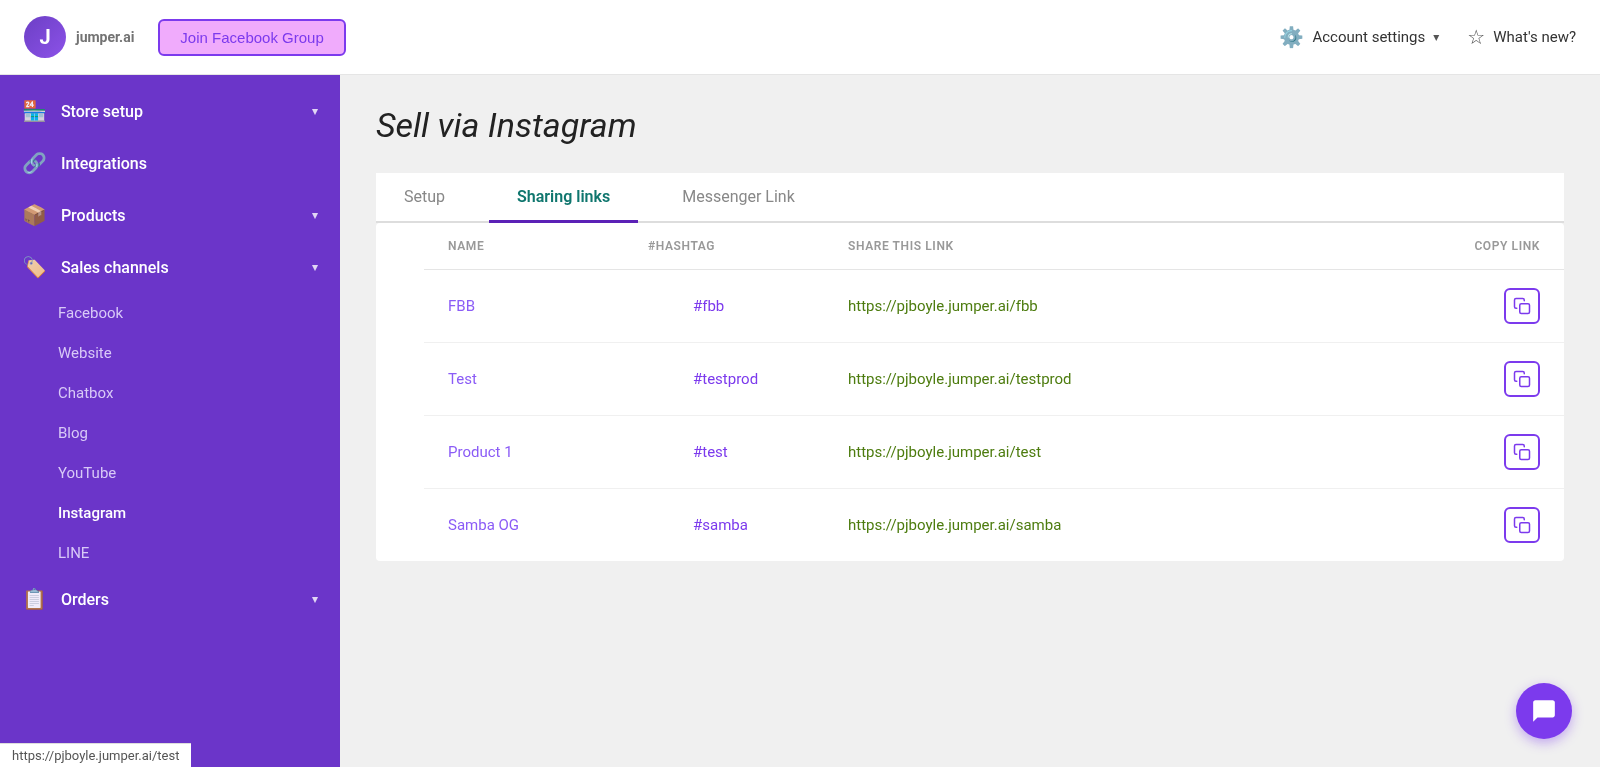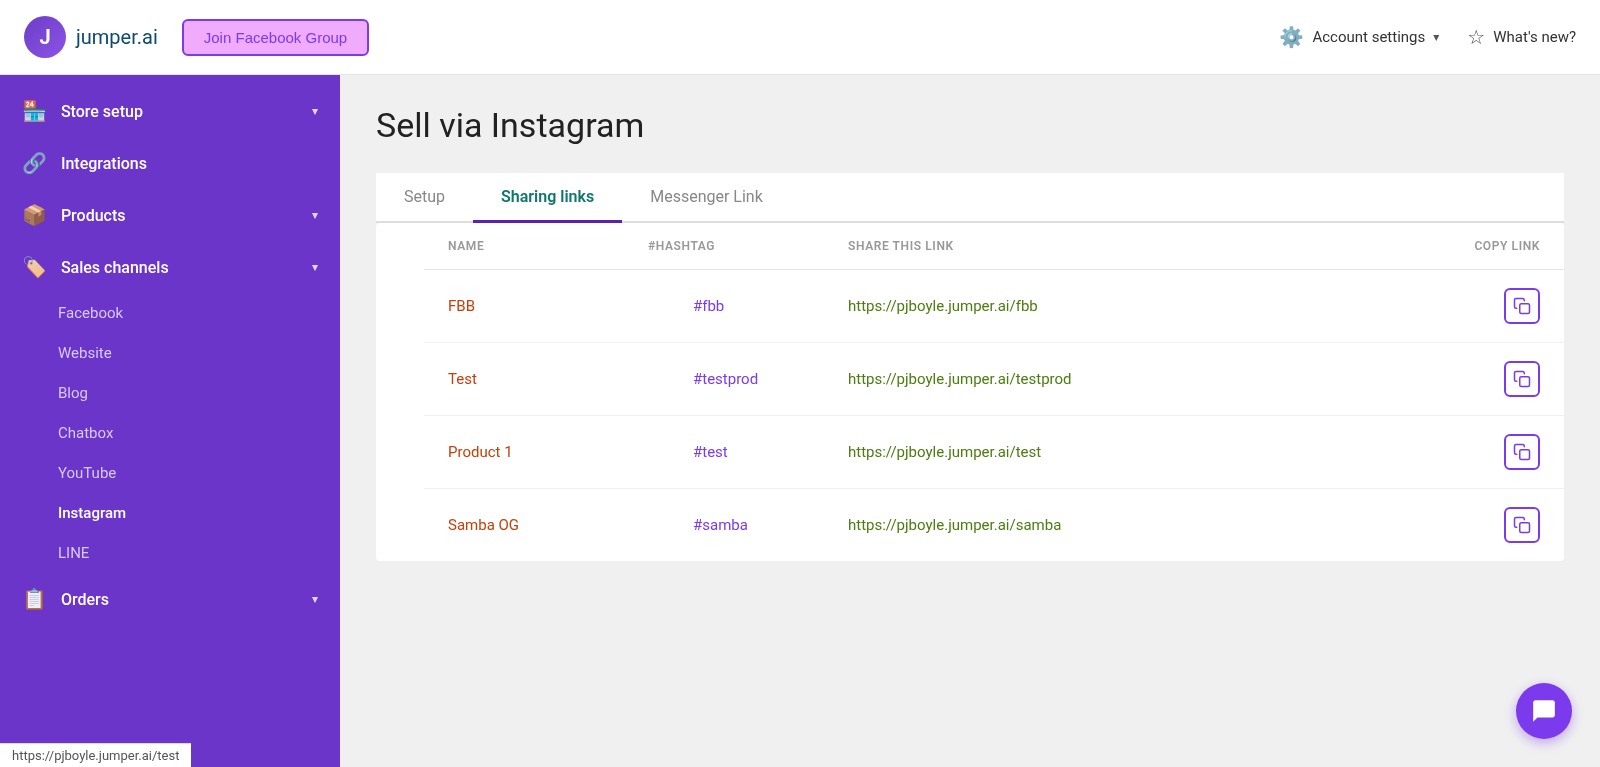--- a/index.html
+++ b/index.html
@@ -12,21 +12,21 @@
       border-bottom: 1px solid #e5e5e5; flex-shrink: 0;
     }
     .header-left { display: flex; align-items: center; gap: 24px; }
     .logo { display: flex; align-items: center; gap: 10px; }
     .logo-icon {
       width: 42px; height: 42px; border-radius: 50%;
       background: linear-gradient(135deg, #6c3fc5, #8c52e8);
       display: flex; align-items: center; justify-content: center;
       color: #fff; font-weight: 700; font-size: 20px;
     }
-    .logo-text { font-weight: 400; font-size: 20px; color: #0c4a6e; }
+    .logo-text { font-weight: 700; font-size: 14px; color: #737373; }
     .join-btn {
       border: 2px solid #7c3aed; color: #7c3aed; background: #f0abfc;
       padding: 8px 20px; border-radius: 6px; font-size: 15px; cursor: pointer;
       font-weight: 500;
     }
     .header-right { display: flex; align-items: center; gap: 28px; }
     .account-settings { display: flex; align-items: center; gap: 8px; cursor: pointer; color: #333; font-size: 15px; }
     .whats-new { display: flex; align-items: center; gap: 8px; cursor: pointer; color: #333; font-size: 15px; }
     .gear-icon, .star-icon { font-size: 20px; color: #555; }
     .chevron-icon { font-size: 12px; color: #555; }
@@ -48,45 +48,45 @@
     .sidebar-item .chevron { margin-left: auto; font-size: 12px; opacity: 0.8; }
     .sidebar-sub-item {
       display: flex; align-items: center;
       padding: 11px 11px 11px 58px; color: #d8c9f7; cursor: pointer;
       font-size: 15px;
     }
     .sidebar-sub-item.active { color: #fff; font-weight: 500; }
 
     
     .main { flex: 1; overflow-y: auto; background: #f0f0f0; padding: 30px 36px; }
-    .page-title { font-size: 34px; font-weight: 400; color: #222; margin-bottom: 28px; }
-
-    
-    .tabs { display: flex; gap: 0; border-bottom: 2px solid #ddd; margin-bottom: 0; background: #fff; padding: 0 0; }
+    .page-title { font-size: 34px; font-weight: 400; color: #222; margin-bottom: 28px; font-style: italic; }
+
+    
+    .tabs { display: flex; gap: 16px; border-bottom: 2px solid #ddd; margin-bottom: 0; background: #fff; padding: 0 0; }
     .tab {
       padding: 14px 28px; font-size: 16px; cursor: pointer; color: #888;
       border-bottom: 3px solid transparent; margin-bottom: -2px;
       font-weight: 400;
     }
     .tab.active { color: #0f766e; font-weight: 600; border-bottom-color: #5b21b6; }
 
     
     .table-container { background: #fff; border-radius: 4px; overflow: hidden; padding-left: 48px; }
     .table-header {
       display: grid; grid-template-columns: 200px 200px 1fr 140px;
       padding: 16px 24px; border-bottom: 1px solid #e5e5e5;
     }
     .col-header { font-size: 12px; font-weight: 600; color: #999; letter-spacing: 0.05em; text-transform: uppercase; }
     .table-row {
       display: grid; grid-template-columns: 200px 200px 1fr 140px;
       padding: 18px 24px; border-bottom: 1px solid #f0f0f0;
       align-items: center;
     }
     .table-row:last-child { border-bottom: none; }
-    .cell-name { font-size: 15px; color: #c2410c; }
+    .cell-name { font-size: 15px; color: #8b5cf6; }
     .cell-hashtag { font-size: 15px; color: #7c3aed; cursor: pointer; margin-left: 45px; }
     .cell-link { font-size: 15px; color: #4d7c0f; cursor: pointer; }
     .cell-copy { display: flex; justify-content: flex-end; }
     .copy-btn {
       width: 36px; height: 36px; border: 2px solid #7c3aed; border-radius: 6px;
       background: #fff; color: #7c3aed; cursor: pointer; display: flex;
       align-items: center; justify-content: center; font-size: 16px;
     }
 
     
@@ -154,24 +154,24 @@
       <span>Sales channels</span>
       <span class="chevron">▾</span>
     </div>
     <div class="sidebar-sub-item">
       <span>Facebook</span>
     </div>
     <div class="sidebar-sub-item">
       <span>Website</span>
     </div>
     <div class="sidebar-sub-item">
+      <span>Chatbox</span>
+    </div>
+    <div class="sidebar-sub-item">
       <span>Blog</span>
-    </div>
-    <div class="sidebar-sub-item">
-      <span>Chatbox</span>
     </div>
     <div class="sidebar-sub-item">
       <span>YouTube</span>
     </div>
     <div class="sidebar-sub-item active">
       <span>Instagram</span>
     </div>
     <div class="sidebar-sub-item">
       <span>LINE</span>
     </div>

